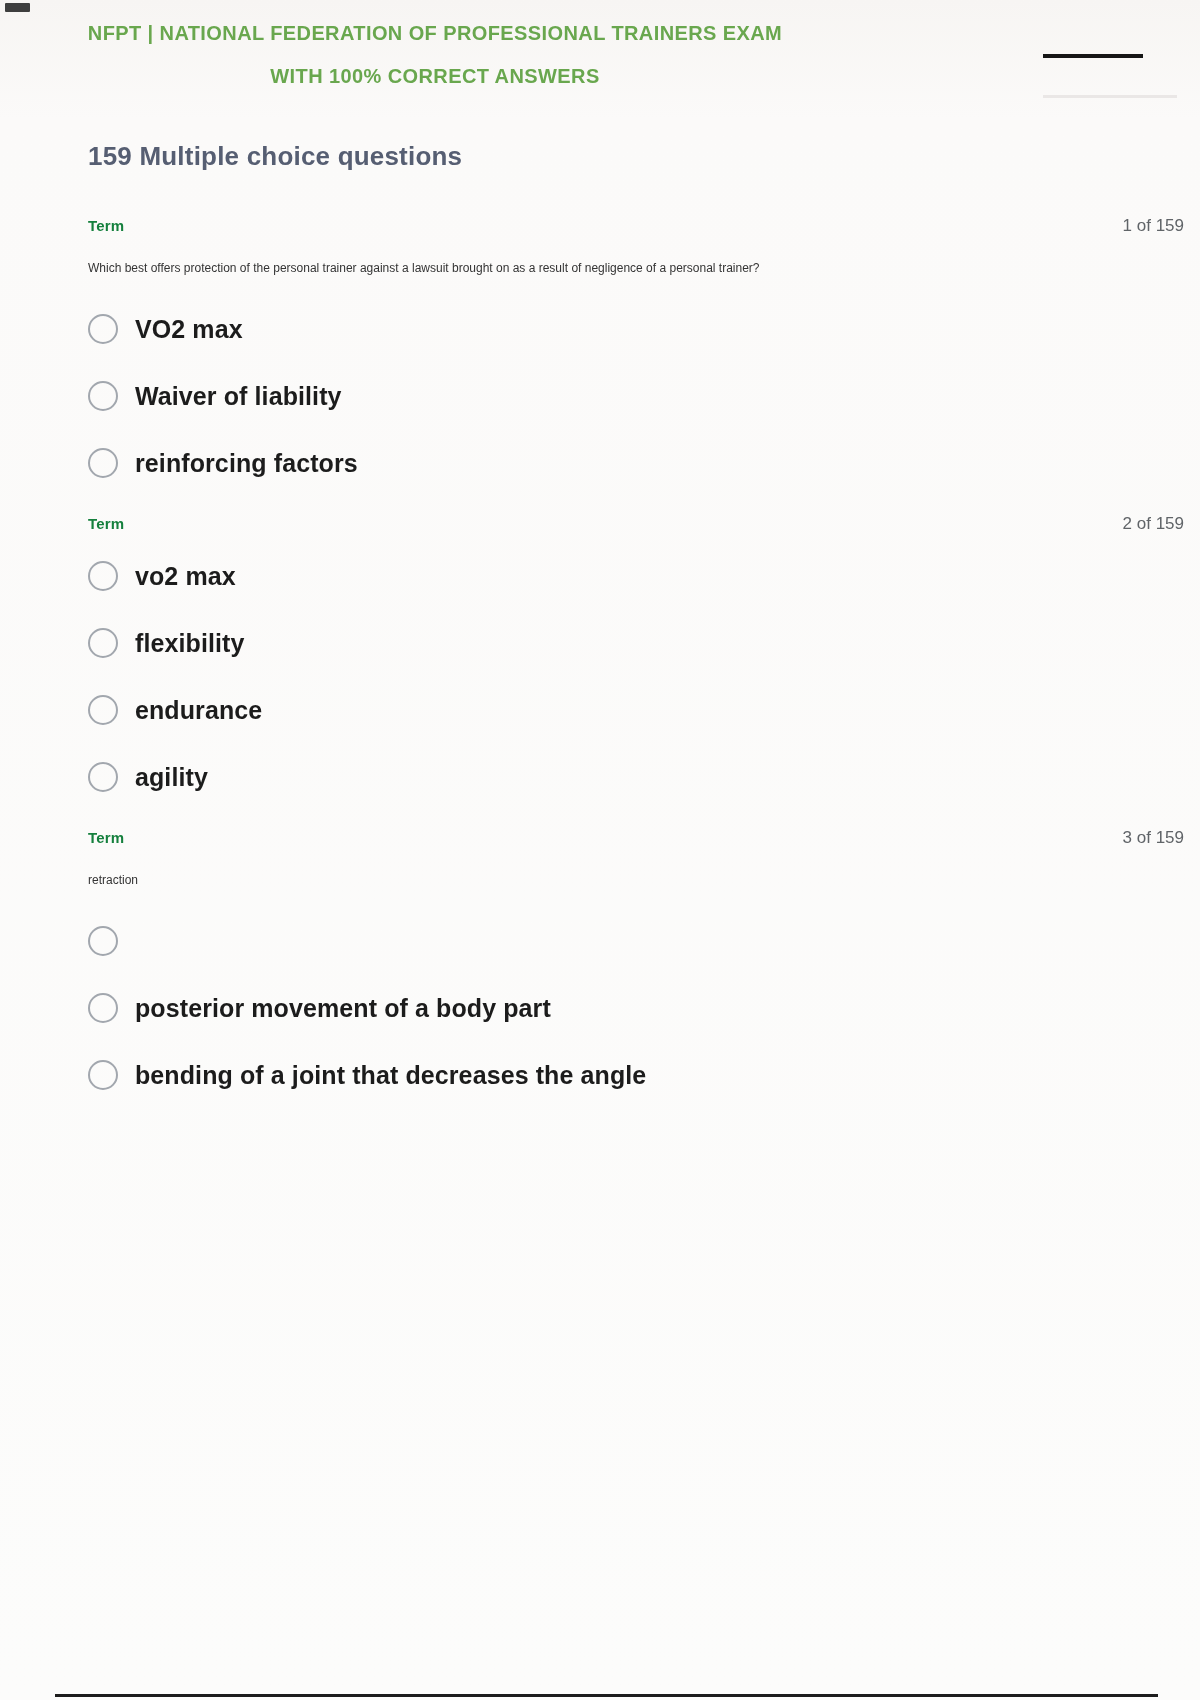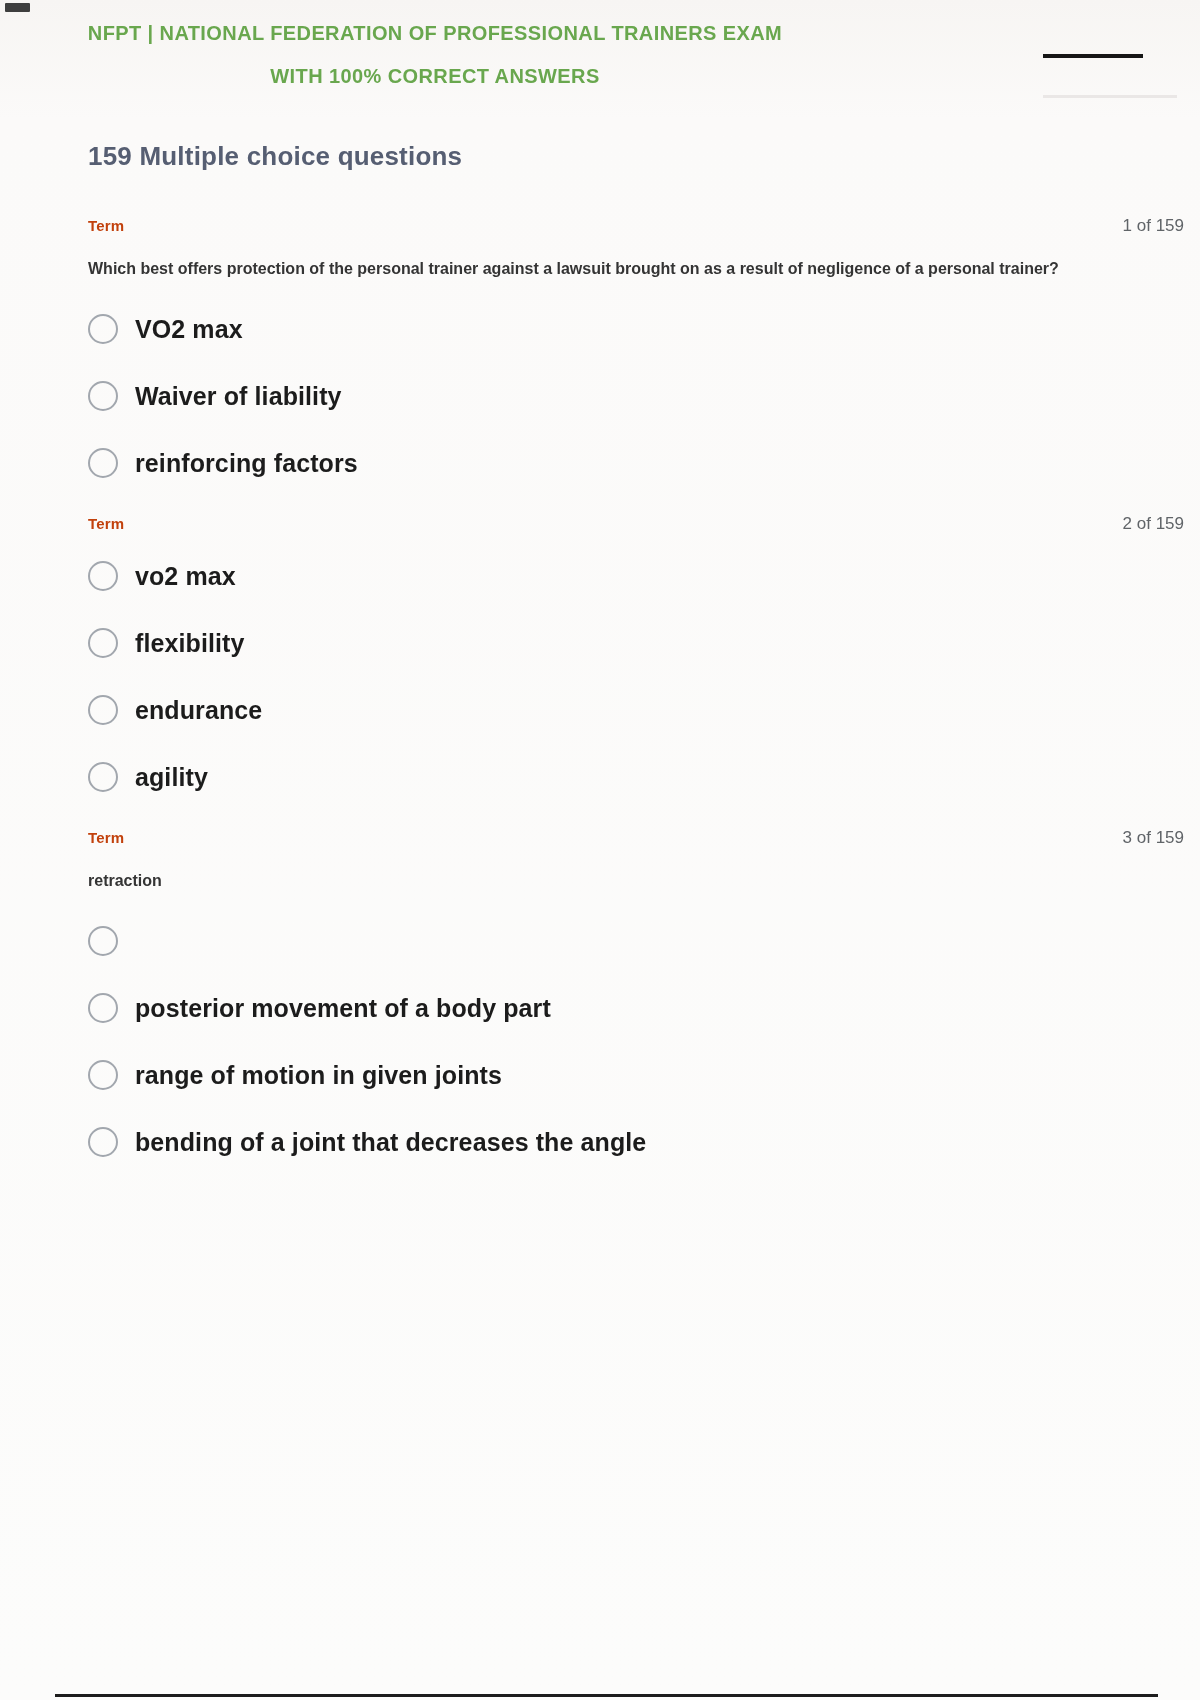--- a/index.html
+++ b/index.html
@@ -31,25 +31,25 @@
   }
   h1.set-title{
     margin:0 0 44px 0;font-size:26px;line-height:32px;font-weight:bold;
     color:#565e72;letter-spacing:.2px;
   }
   section.question-card{margin:0;}
   .qhead{
     display:flex;justify-content:space-between;align-items:baseline;
     height:20px;line-height:20px;
   }
-  .term-label{font-size:15px;color:#c2410c;font-weight:bold;letter-spacing:.2px;text-align:center;}
+  .term-label{font-size:15px;color:#15803d;font-weight:bold;letter-spacing:.2px;text-align:center;}
   .q-counter{font-size:17px;color:#606468;}
   .prompt{
-    margin:14px 0 0 0;font-size:16px;line-height:37px;color:#343434;
-    max-width:980px;font-weight:bold;
+    margin:14px 0 0 0;font-size:12px;line-height:37px;color:#343434;
+    max-width:980px;font-weight:normal;
   }
   .options{margin-top:26px;}
   .option{
     display:flex;align-items:center;height:32px;margin-bottom:35px;cursor:pointer;
   }
   .radio{
     width:30px;height:30px;border:2.5px solid #a2a7ae;border-radius:50%;
     box-sizing:border-box;flex-shrink:0;background:transparent;
   }
   .option-label{
@@ -132,23 +132,19 @@
     <div class="options">
       <div class="option">
         <span class="radio"></span>
       </div>
       <div class="option">
         <span class="radio"></span>
         <span class="option-label">posterior movement of a body part</span>
       </div>
       <div class="option">
         <span class="radio"></span>
-        <span class="option-label">range of motion in given joints</span>
-      </div>
-      <div class="option">
-        <span class="radio"></span>
         <span class="option-label">bending of a joint that decreases the angle</span>
       </div>
     </div>
   </section>
 </main>
 
 <div class="bottom-rule"></div>
 
 </body></html>

